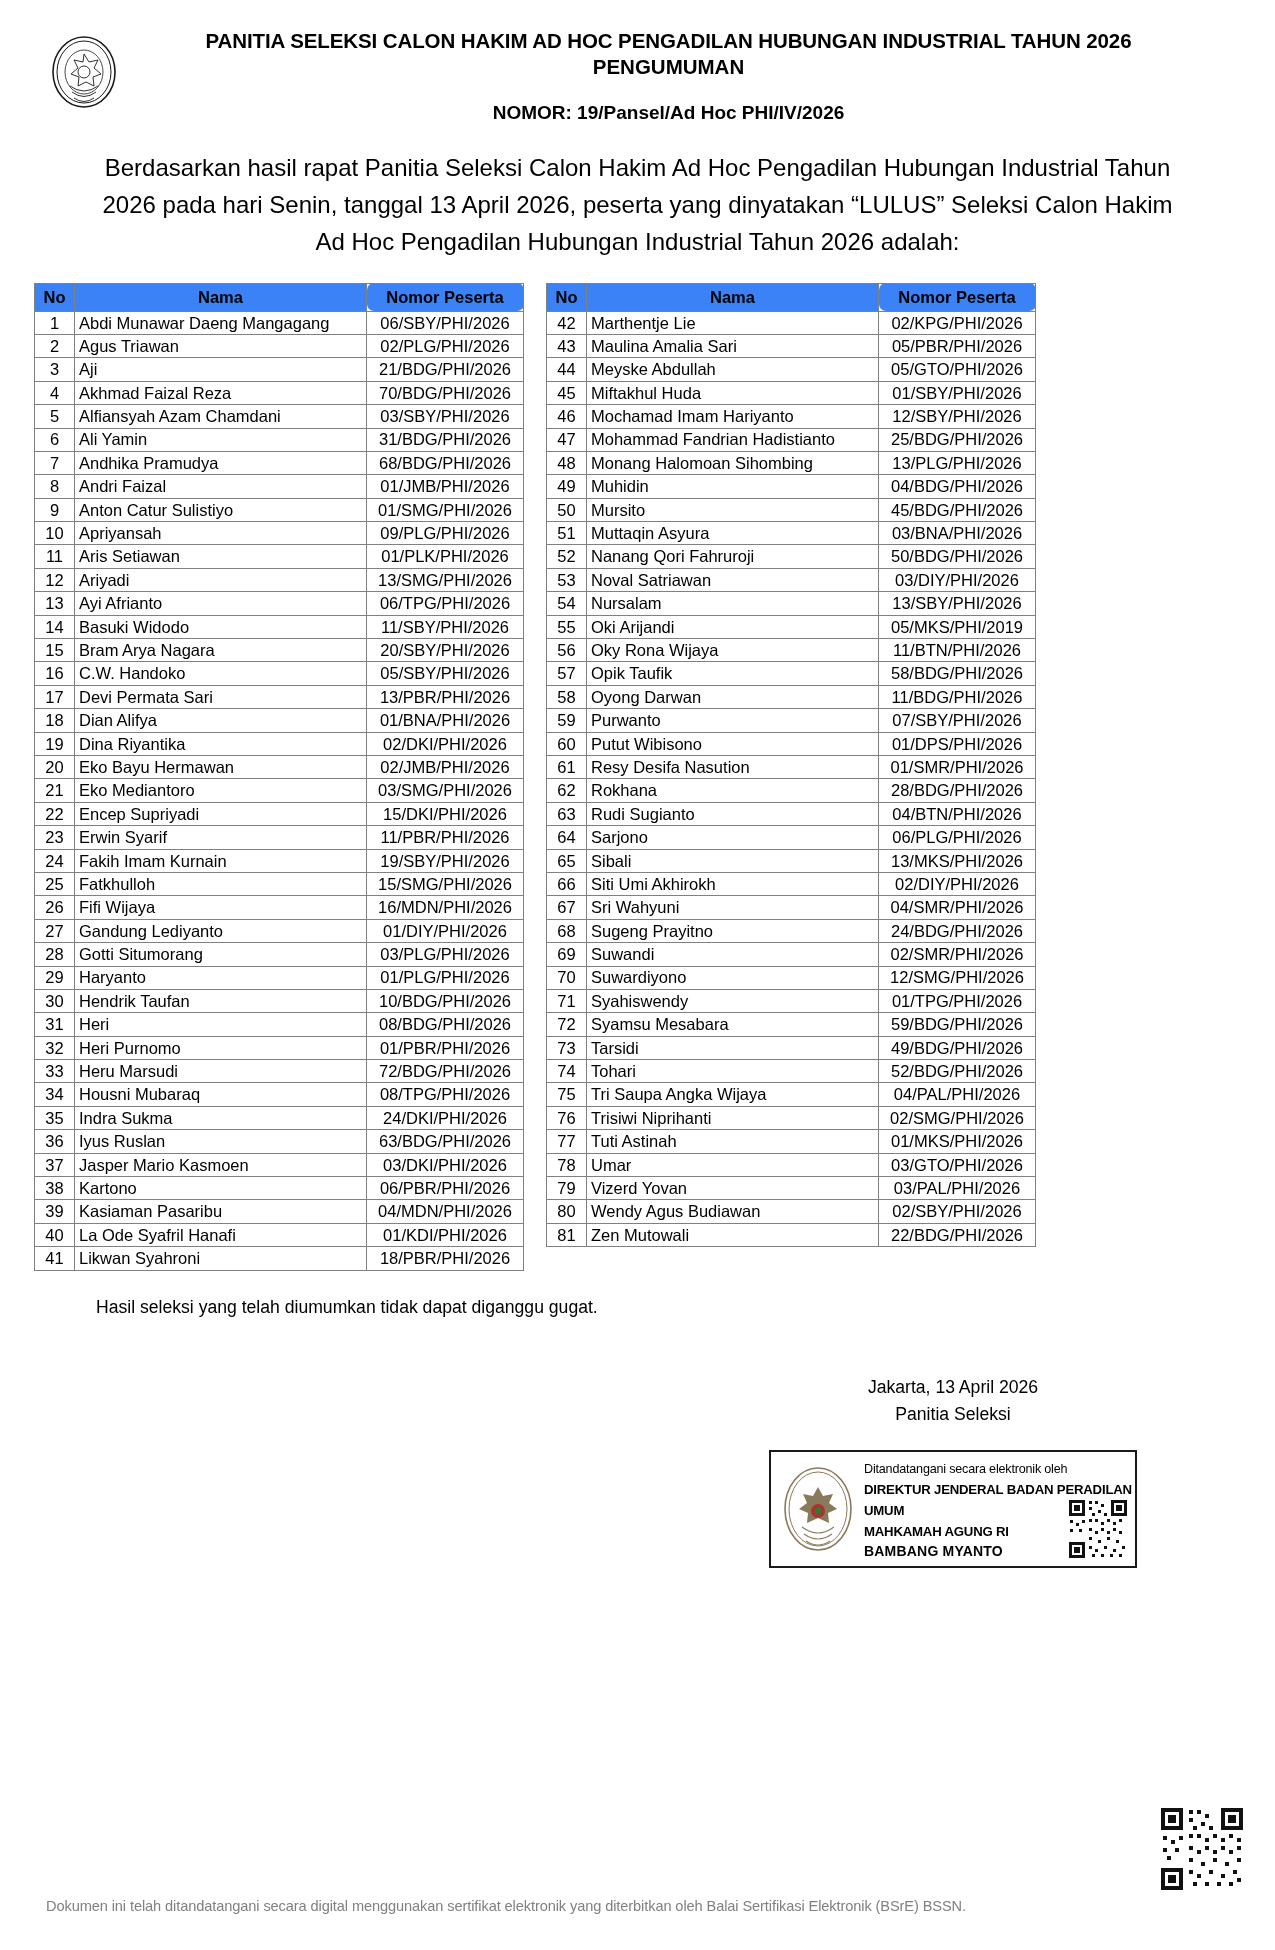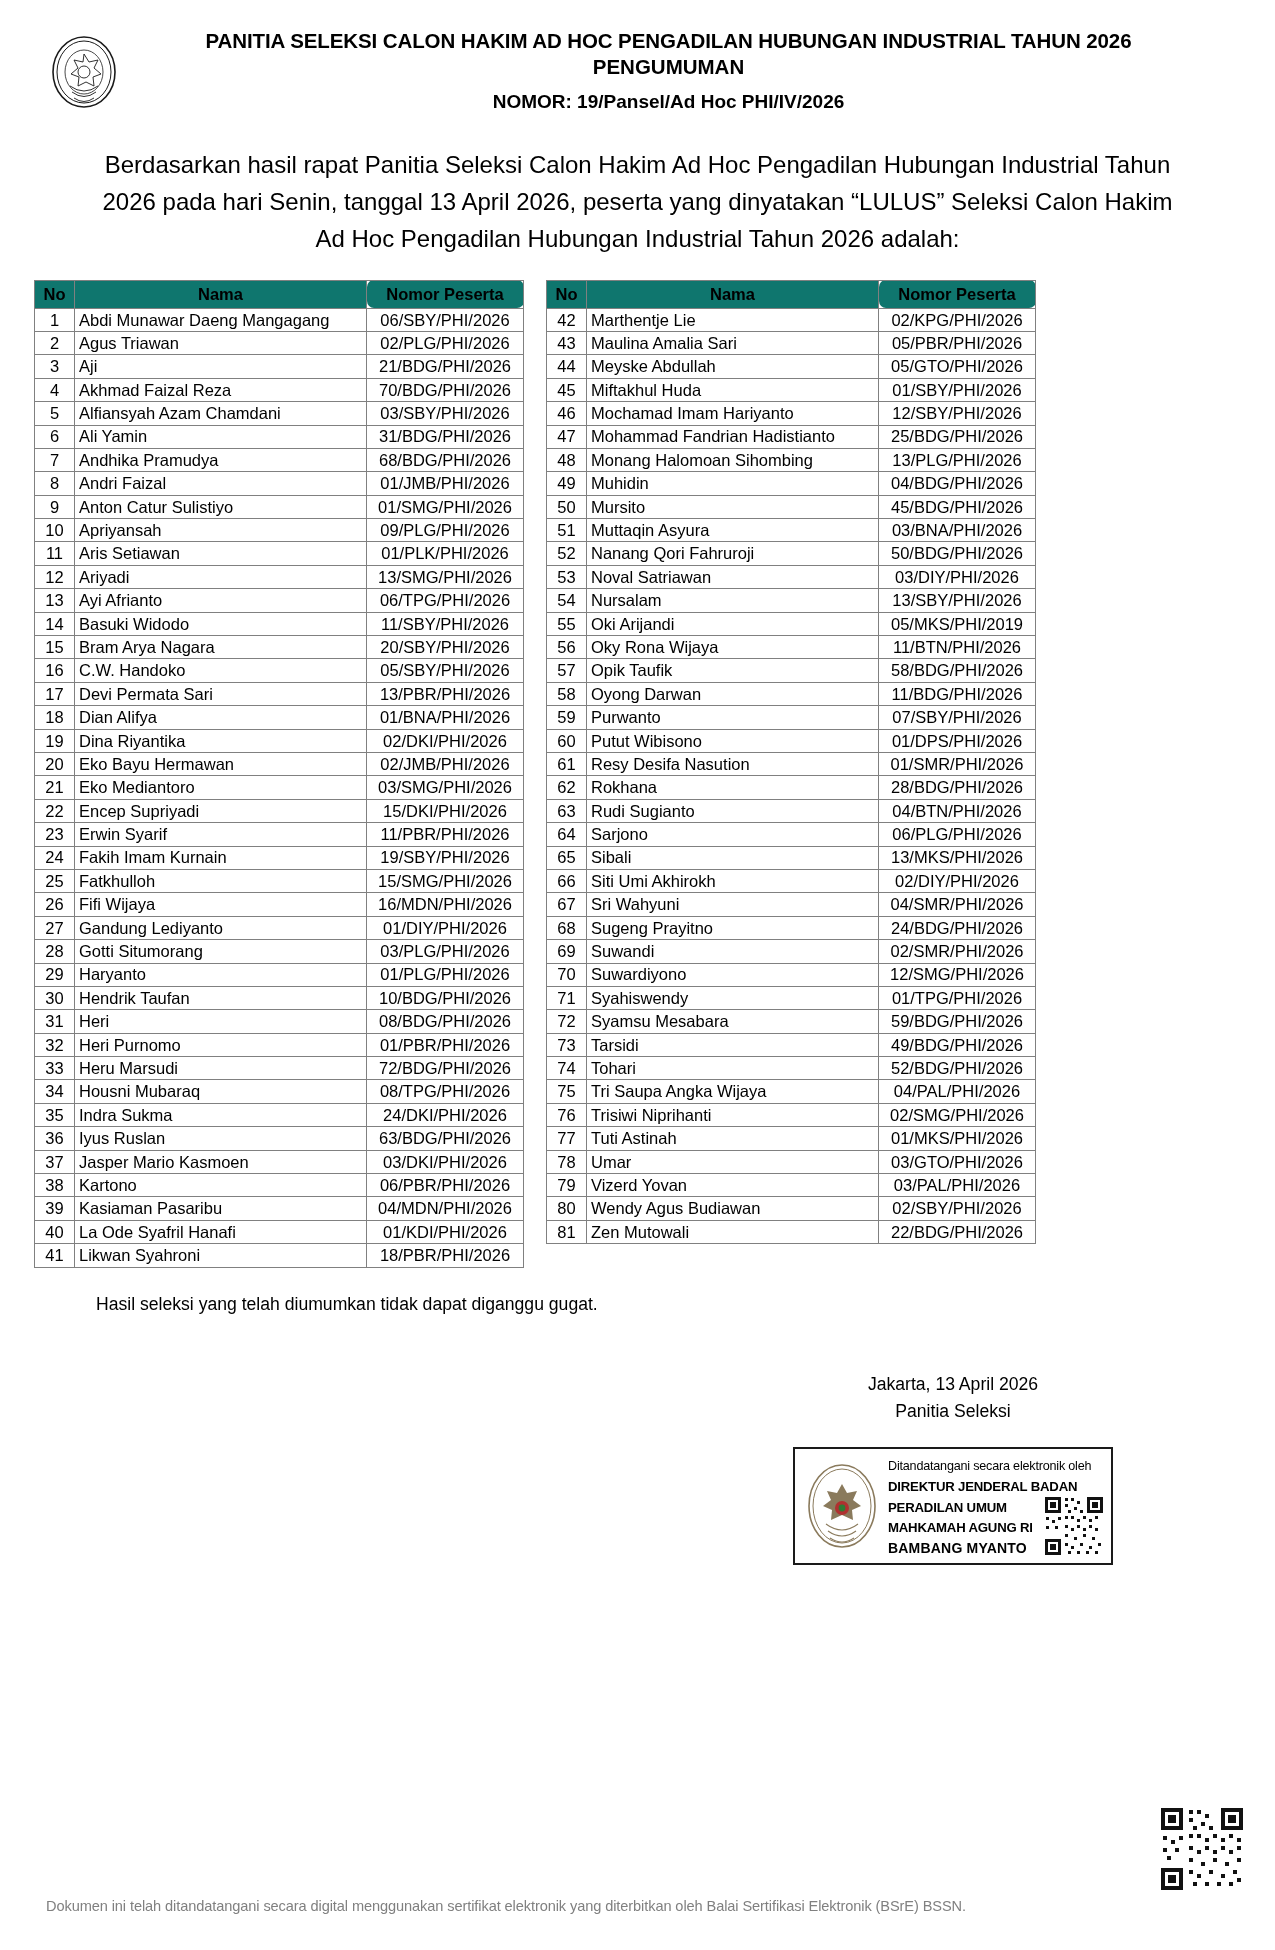--- a/index.html
+++ b/index.html
@@ -47,21 +47,21 @@
   }
   .doc-subtitle {
     font-size: 20.5px;
     font-weight: bold;
     line-height: 1.3;
   }
   .doc-number {
     font-size: 19px;
     font-weight: bold;
     line-height: 1.45;
-    margin-top: 8px;
+    margin-top: 19px;
   }
 
   
   .intro {
     margin: 22px 62px 0 62px;
     text-align: center;
     font-size: 24px;
     line-height: 1.55;
   }
 
@@ -82,21 +82,21 @@
     font-size: 16.5px;
     line-height: 1.0;
     height: 23.4px;
     padding: 0 4px;
     vertical-align: middle;
     box-sizing: border-box;
     white-space: nowrap;
     overflow: hidden;
   }
   table.list th {
-    background: #0f766e;
+    background: #3b82f6;
     font-weight: bold;
     text-align: center;
     height: 28px;
     font-size: 16.5px;
     margin-left: 45px;
   }
   td.c-no  { width: 40px;  text-align: center; }
   td.c-nm  { width: 292px; text-align: left; padding-left: 7px; }
   td.c-np  { width: 157px; text-align: center; }
   th.c-no  { width: 40px; }
@@ -114,21 +114,21 @@
     margin-top: 56px;
     text-align: center;
     width: 420px;
     margin-left: auto;
     margin-right: 78px;
     font-size: 17.6px;
     line-height: 1.55;
   }
   .esign {
     margin: 22px auto 0 auto;
-    width: 320px;
+    width: 368px;
     height: 118px;
     border: 2px solid #1a1a1a;
     background: #ffffff;
     display: flex;
     align-items: center;
     position: relative;
     box-sizing: border-box;
   }
   .esign-seal {
     width: 76px;

